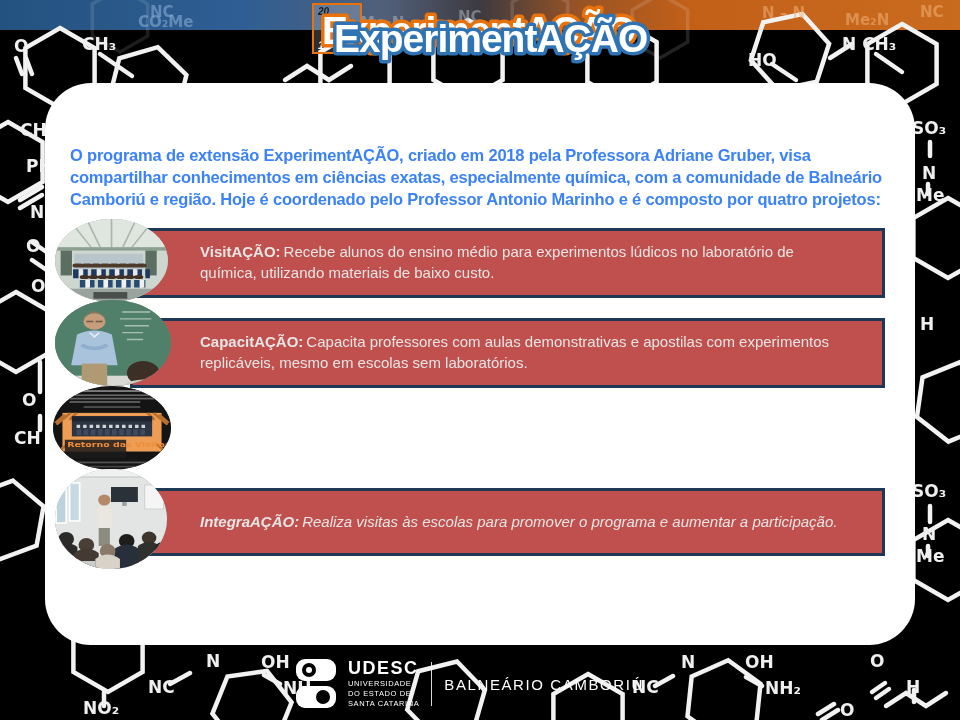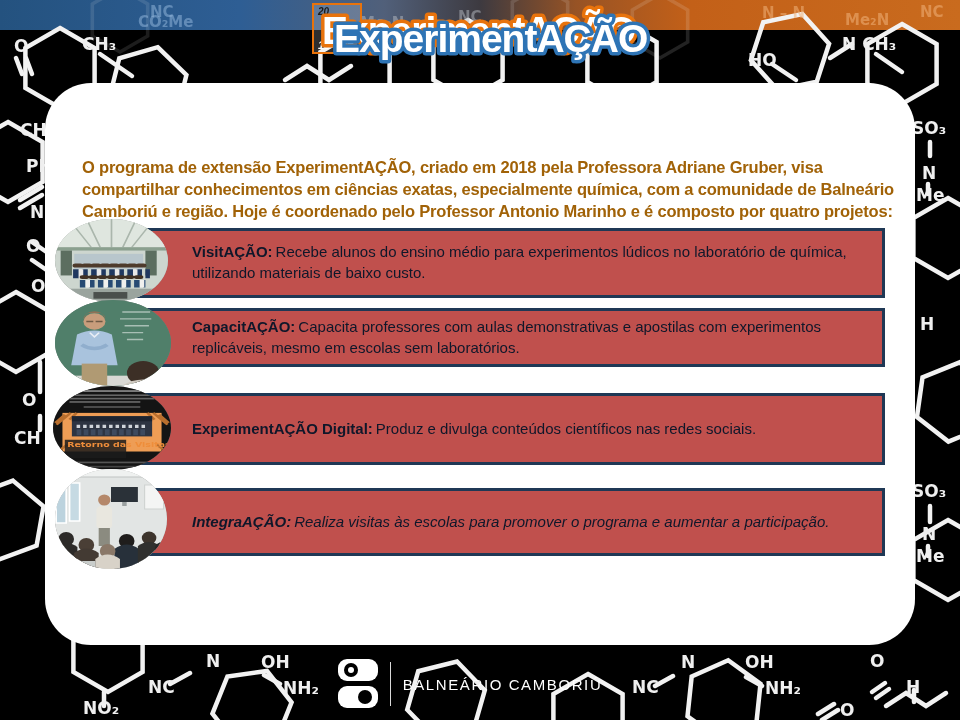--- a/index.html
+++ b/index.html
@@ -23,27 +23,27 @@
   
   .title-svg{position:absolute;left:300px;top:2px;z-index:3;overflow:visible;}
   .title-svg text{font-family:"Liberation Sans",sans-serif;font-weight:bold;font-size:39px;
     paint-order:stroke;stroke-linejoin:round;fill:#fff;letter-spacing:-1px;}
   .t-back{stroke:var(--title-outline-back,#E8730C);stroke-width:7px;}
   .t-front{stroke:var(--title-outline-front,#2E74B5);stroke-width:7px;}
 
   
   .card{position:absolute;left:45px;top:83px;width:870px;height:562px;background:var(--card,#fff);
     border-radius:46px;z-index:1;}
-  .intro{position:absolute;left:25px;top:62px;width:828px;margin:12px;
-    font-size:16.5px;font-weight:bold;line-height:1.33;color:#a16207;letter-spacing:-0.2px;}
+  .intro{position:absolute;left:25px;top:62px;width:828px;margin:0;
+    font-size:16.5px;font-weight:bold;line-height:1.33;color:#3b82f6;letter-spacing:-0.2px;}
 
   .banner{position:absolute;left:85px;width:755px;box-sizing:border-box;
     background:var(--banner-fill,#C0504D);border:3px solid var(--banner-border,#1F3855);
     display:flex;flex-direction:column;justify-content:center;z-index:1;}
-  .banner p{margin:7px;padding:0 16px 0 52px;font-size:15px;line-height:1.38;color:#0f172a;}
+  .banner p{margin:15px;padding:0 16px 0 52px;font-size:15px;line-height:1.38;color:#e5e5e5;}
   .lbl{font-weight:bold;padding-right:3px;}
 
   .photo{position:absolute;border-radius:50%;overflow:hidden;z-index:2;background:#888;}
   .photo svg{display:block;width:100%;height:100%;}
 
   
   .footer{position:absolute;left:0;top:648px;width:960px;height:72px;z-index:1;
     display:flex;justify-content:center;align-items:center;gap:12px;color:#fff;transform:translateX(-10px);}
   .udesc-name{font-size:18px;font-weight:bold;letter-spacing:1.5px;line-height:1;}
   .udesc-sub{font-size:7.5px;letter-spacing:.6px;line-height:1.3;margin-top:2px;}
@@ -166,28 +166,23 @@
   </svg>
 
   <div class="card">
     <p class="intro">O programa de extensão ExperimentAÇÃO, criado em 2018 pela Professora Adriane Gruber, visa compartilhar conhecimentos em ciências exatas, especialmente química, com a comunidade de Balneário Camboriú e região. Hoje é coordenado pelo Professor Antonio Marinho e é composto por quatro projetos:</p>
 
     <div class="banner" style="top:145px;height:70px;">
       <p>
         <span class="lbl">VisitAÇÃO:</span><span>Recebe alunos do ensino médio para experimentos lúdicos no laboratório de química, utilizando materiais de baixo custo.</span>
       </p>
     </div>
-    <div class="banner" style="top:225px;height:59px;">
+    <div class="banner" style="top:235px;height:70px;">
       <p>
         <span class="lbl">CapacitAÇÃO:</span><span>Capacita professores com aulas demonstrativas e apostilas com experimentos replicáveis, mesmo em escolas sem laboratórios.</span>
-      </p>
-    </div>
-    <div class="banner" style="top:310px;height:72px;">
-      <p>
-        <span class="lbl">ExperimentAÇÃO Digital:</span><span>Produz e divulga conteúdos científicos nas redes sociais.</span>
       </p>
     </div>
     <div class="banner" style="top:405px;height:68px;font-style:italic;">
       <p>
         <span class="lbl">IntegraAÇÃO:</span><span>Realiza visitas às escolas para promover o programa e aumentar a participação.</span>
       </p>
     </div>
 
     <div class="photo" style="left:10px;top:136px;width:113px;height:83px;">
       <svg viewBox="0 0 100 100" preserveAspectRatio="none">
@@ -281,19 +276,27 @@
   </div>
 
   <div class="footer">
     <svg width="40" height="50" viewBox="0 0 40 50">
       <rect x="0" y="0" width="40" height="22" rx="9" fill="#fff"></rect>
       <circle cx="13" cy="11" r="7" fill="#000"></circle>
       <circle cx="13" cy="11" r="3" fill="#fff"></circle>
       <rect x="0" y="27" width="40" height="22" rx="9" fill="#fff"></rect>
       <circle cx="27" cy="38" r="7" fill="#000"></circle>
     </svg>
+    <div>
+      <div class="udesc-name">UDESC</div>
+      <div class="udesc-sub">
+        <div>UNIVERSIDADE</div>
+        <div>DO ESTADO DE</div>
+        <div>SANTA CATARINA</div>
+      </div>
+    </div>
     <div class="fdivider"></div>
     <div>
       <div class="campus-title">BALNEÁRIO CAMBORIÚ</div>
     </div>
   </div>
 
 </div>
 
 </body></html>

